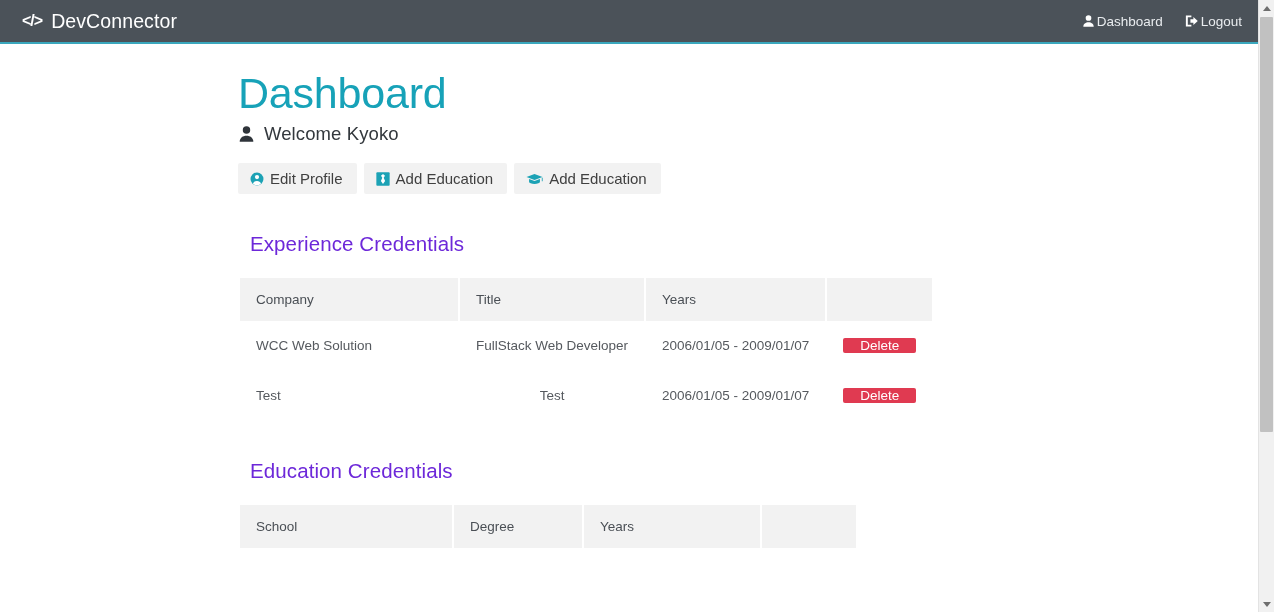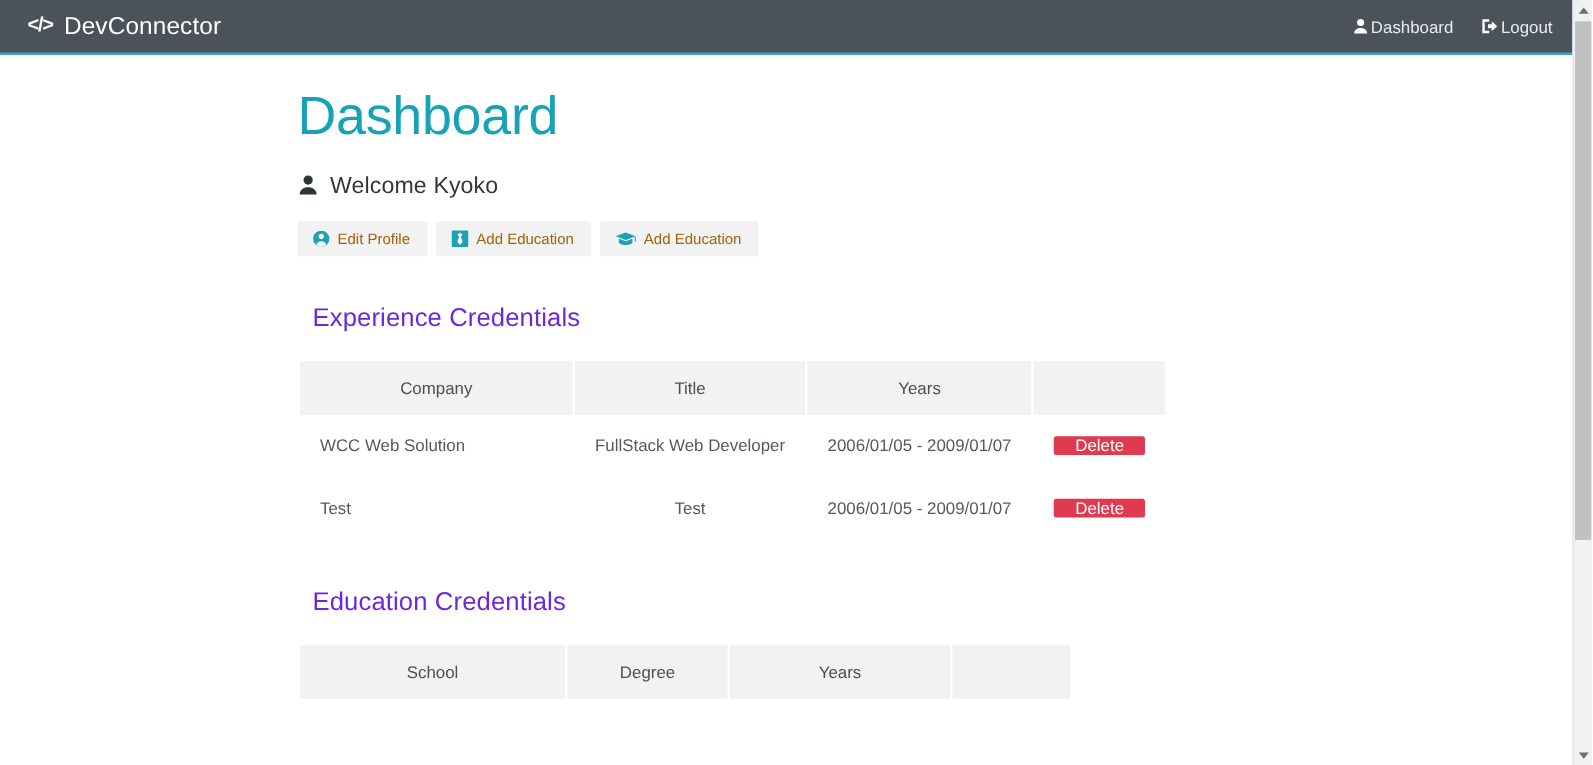--- a/index.html
+++ b/index.html
@@ -83,38 +83,38 @@
     line-height: 1;
     margin: 0;
     padding-top: 28px;
     letter-spacing: -0.2px;
   }
 
   .welcome {
     display: flex;
     align-items: center;
     gap: 9px;
-    margin-top: 22px;
+    margin-top: 8px;
     font-size: 18.5px;
     color: #33383d;
     letter-spacing: .1px;
   }
 
   .btn-group {
     display: flex;
     gap: 7px;
     margin-top: 18px;
   }
   .btn-light {
     background: #f2f2f2;
     border: none;
     border-radius: 2px;
     padding: 7px 14px 7px 12px;
-    font-size: 12px;
-    color: #a16207;
+    font-size: 15px;
+    color: #404040;
     display: inline-flex;
     align-items: center;
     gap: 6px;
     cursor: pointer;
     font-family: "Liberation Sans", sans-serif;
     white-space: nowrap;
     justify-content: flex-end;
   }
 
   .section-title {
@@ -130,21 +130,21 @@
   table.cred {
     border-collapse: separate;
     border-spacing: 2px 0;
     margin-top: 22px;
     font-size: 13.5px;
     color: #55595e;
   }
   table.cred th {
     background: #f2f2f2;
     font-weight: normal;
-    text-align: center;
+    text-align: left;
     padding: 14px 16px;
     color: #4a4f55;
     white-space: nowrap;
   }
   table.cred td {
     padding: 17px 16px;
     vertical-align: middle;
     white-space: nowrap;
     border-bottom: 1px solid transparent;
   }

